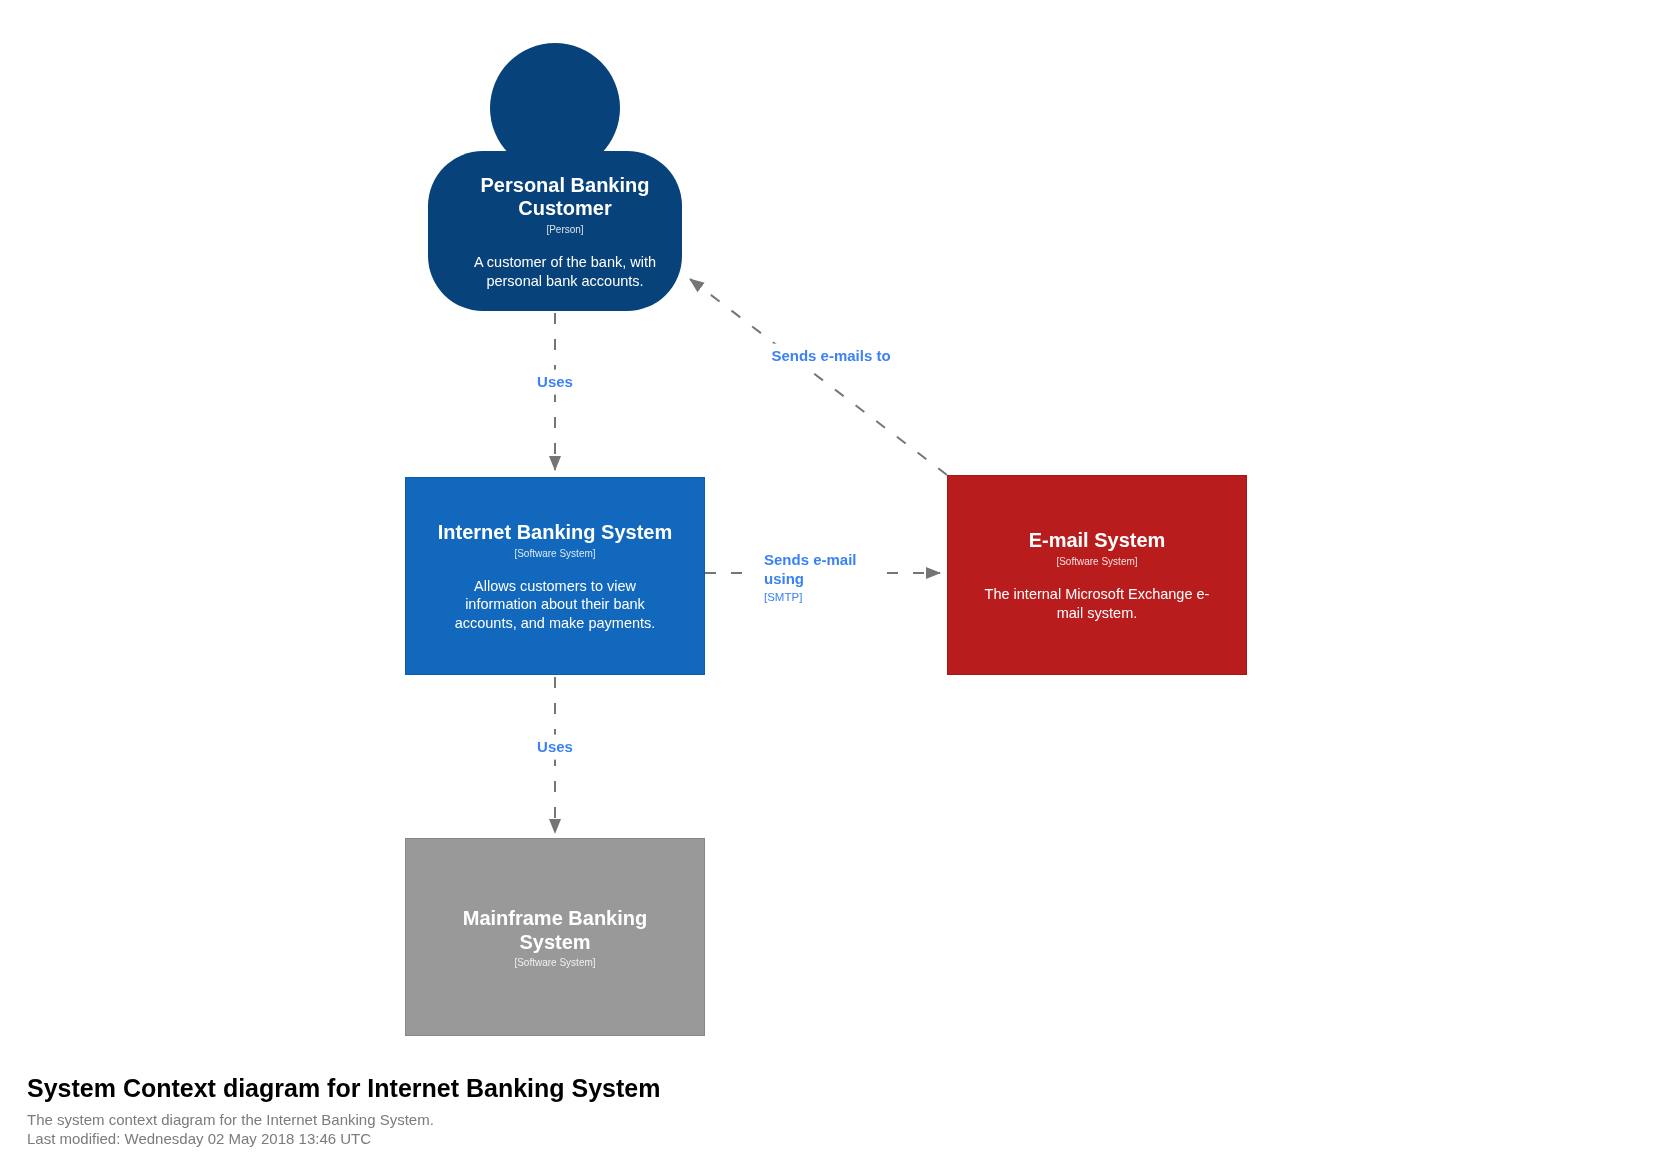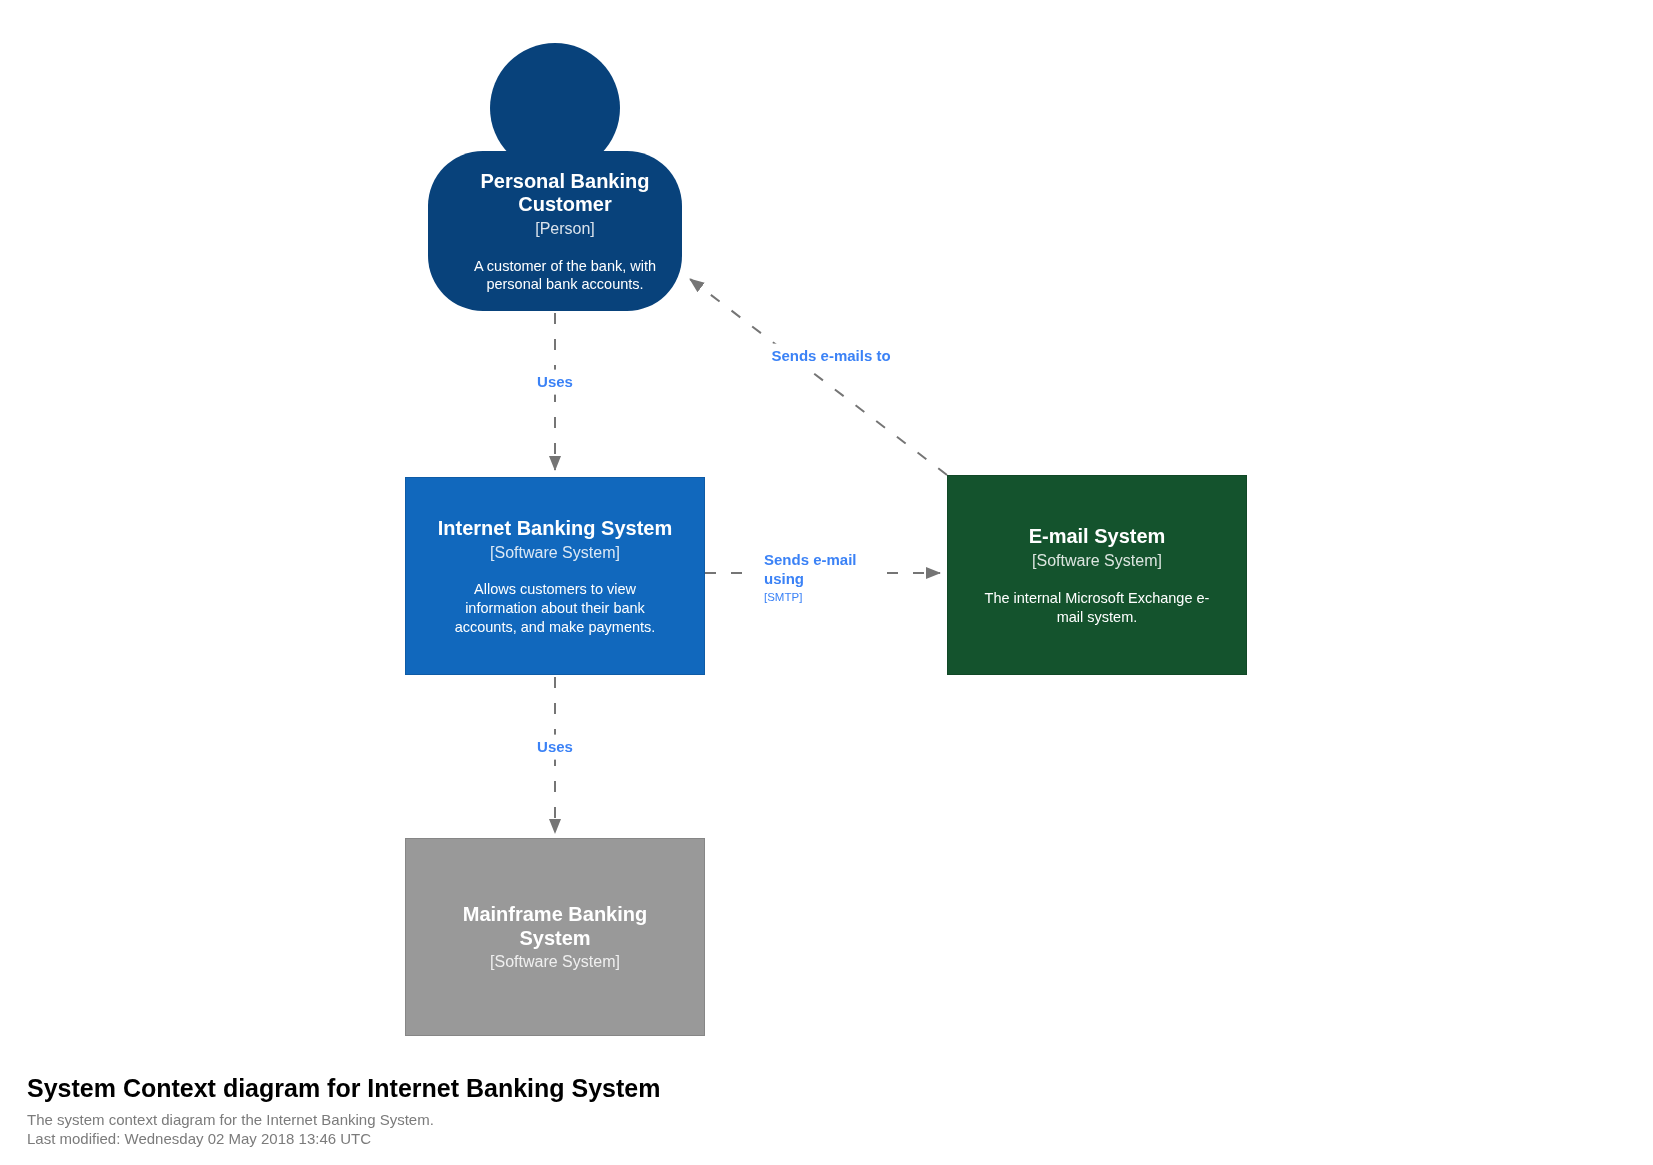--- a/index.html
+++ b/index.html
@@ -30,21 +30,21 @@
 
   
   .el-text { text-align: center; color: #ffffff; }
   .el-name {
     font-size: 20px;
     font-weight: bold;
     line-height: 1.18;
     margin: 0 auto;
   }
   .el-meta {
-    font-size: 16px;
+    font-size: 10px;
     line-height: 1.3;
     margin-top: 2px;
     opacity: 0.85;
   }
   .el-desc {
     font-size: 14.5px;
     line-height: 1.3;
     margin: 17px auto 0 auto;
   }
 
@@ -150,21 +150,21 @@
     <div class="el-meta">[Person]</div>
     <div class="el-desc">A customer of the bank, with personal bank accounts.</div>
   </div>
 
   <div class="sysbox ibs el-text" style="background-color: rgb(17, 104, 189);">
     <div class="el-name">Internet Banking System</div>
     <div class="el-meta">[Software System]</div>
     <div class="el-desc">Allows customers to view information about their bank accounts, and make payments.</div>
   </div>
 
-  <div class="sysbox email el-text" style="background-color: #14532d;">
+  <div class="sysbox email el-text" style="background-color: #b91c1c;">
     <div class="el-name">E-mail System</div>
     <div class="el-meta">[Software System]</div>
     <div class="el-desc">The internal Microsoft Exchange e-mail system.</div>
   </div>
 
   <div class="sysbox mainframe el-text" style="background-color: rgb(153, 153, 153);">
     <div class="el-name">Mainframe Banking System</div>
     <div class="el-meta">[Software System]</div>
   </div>
 

